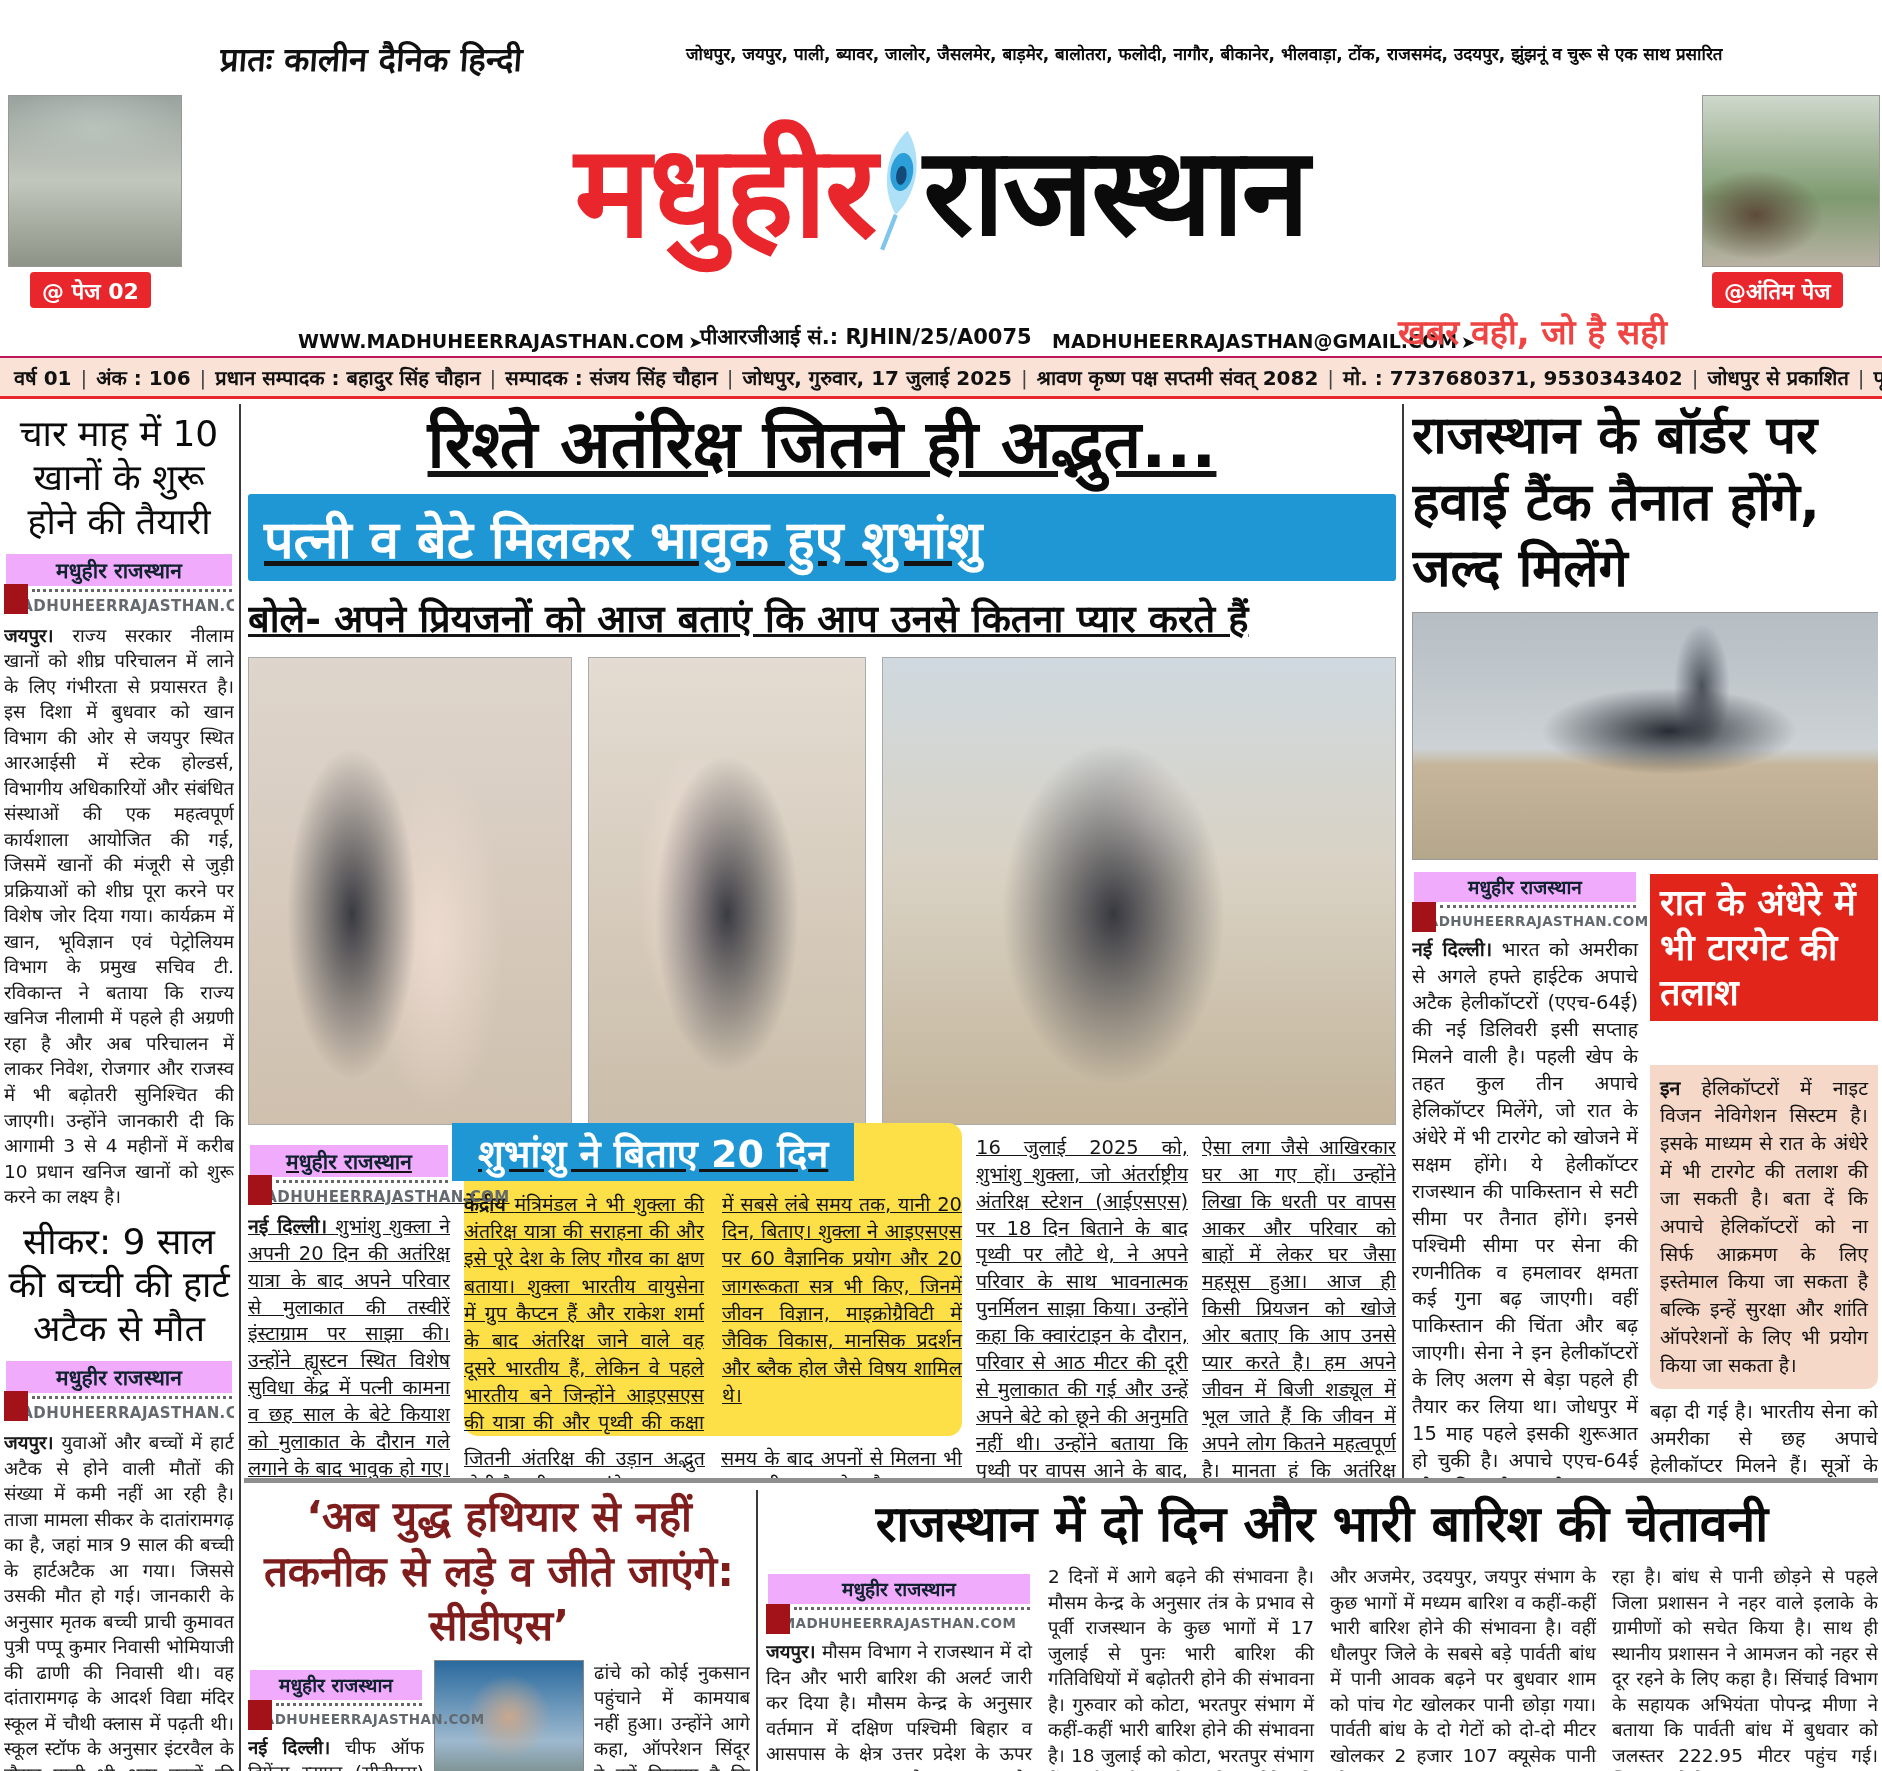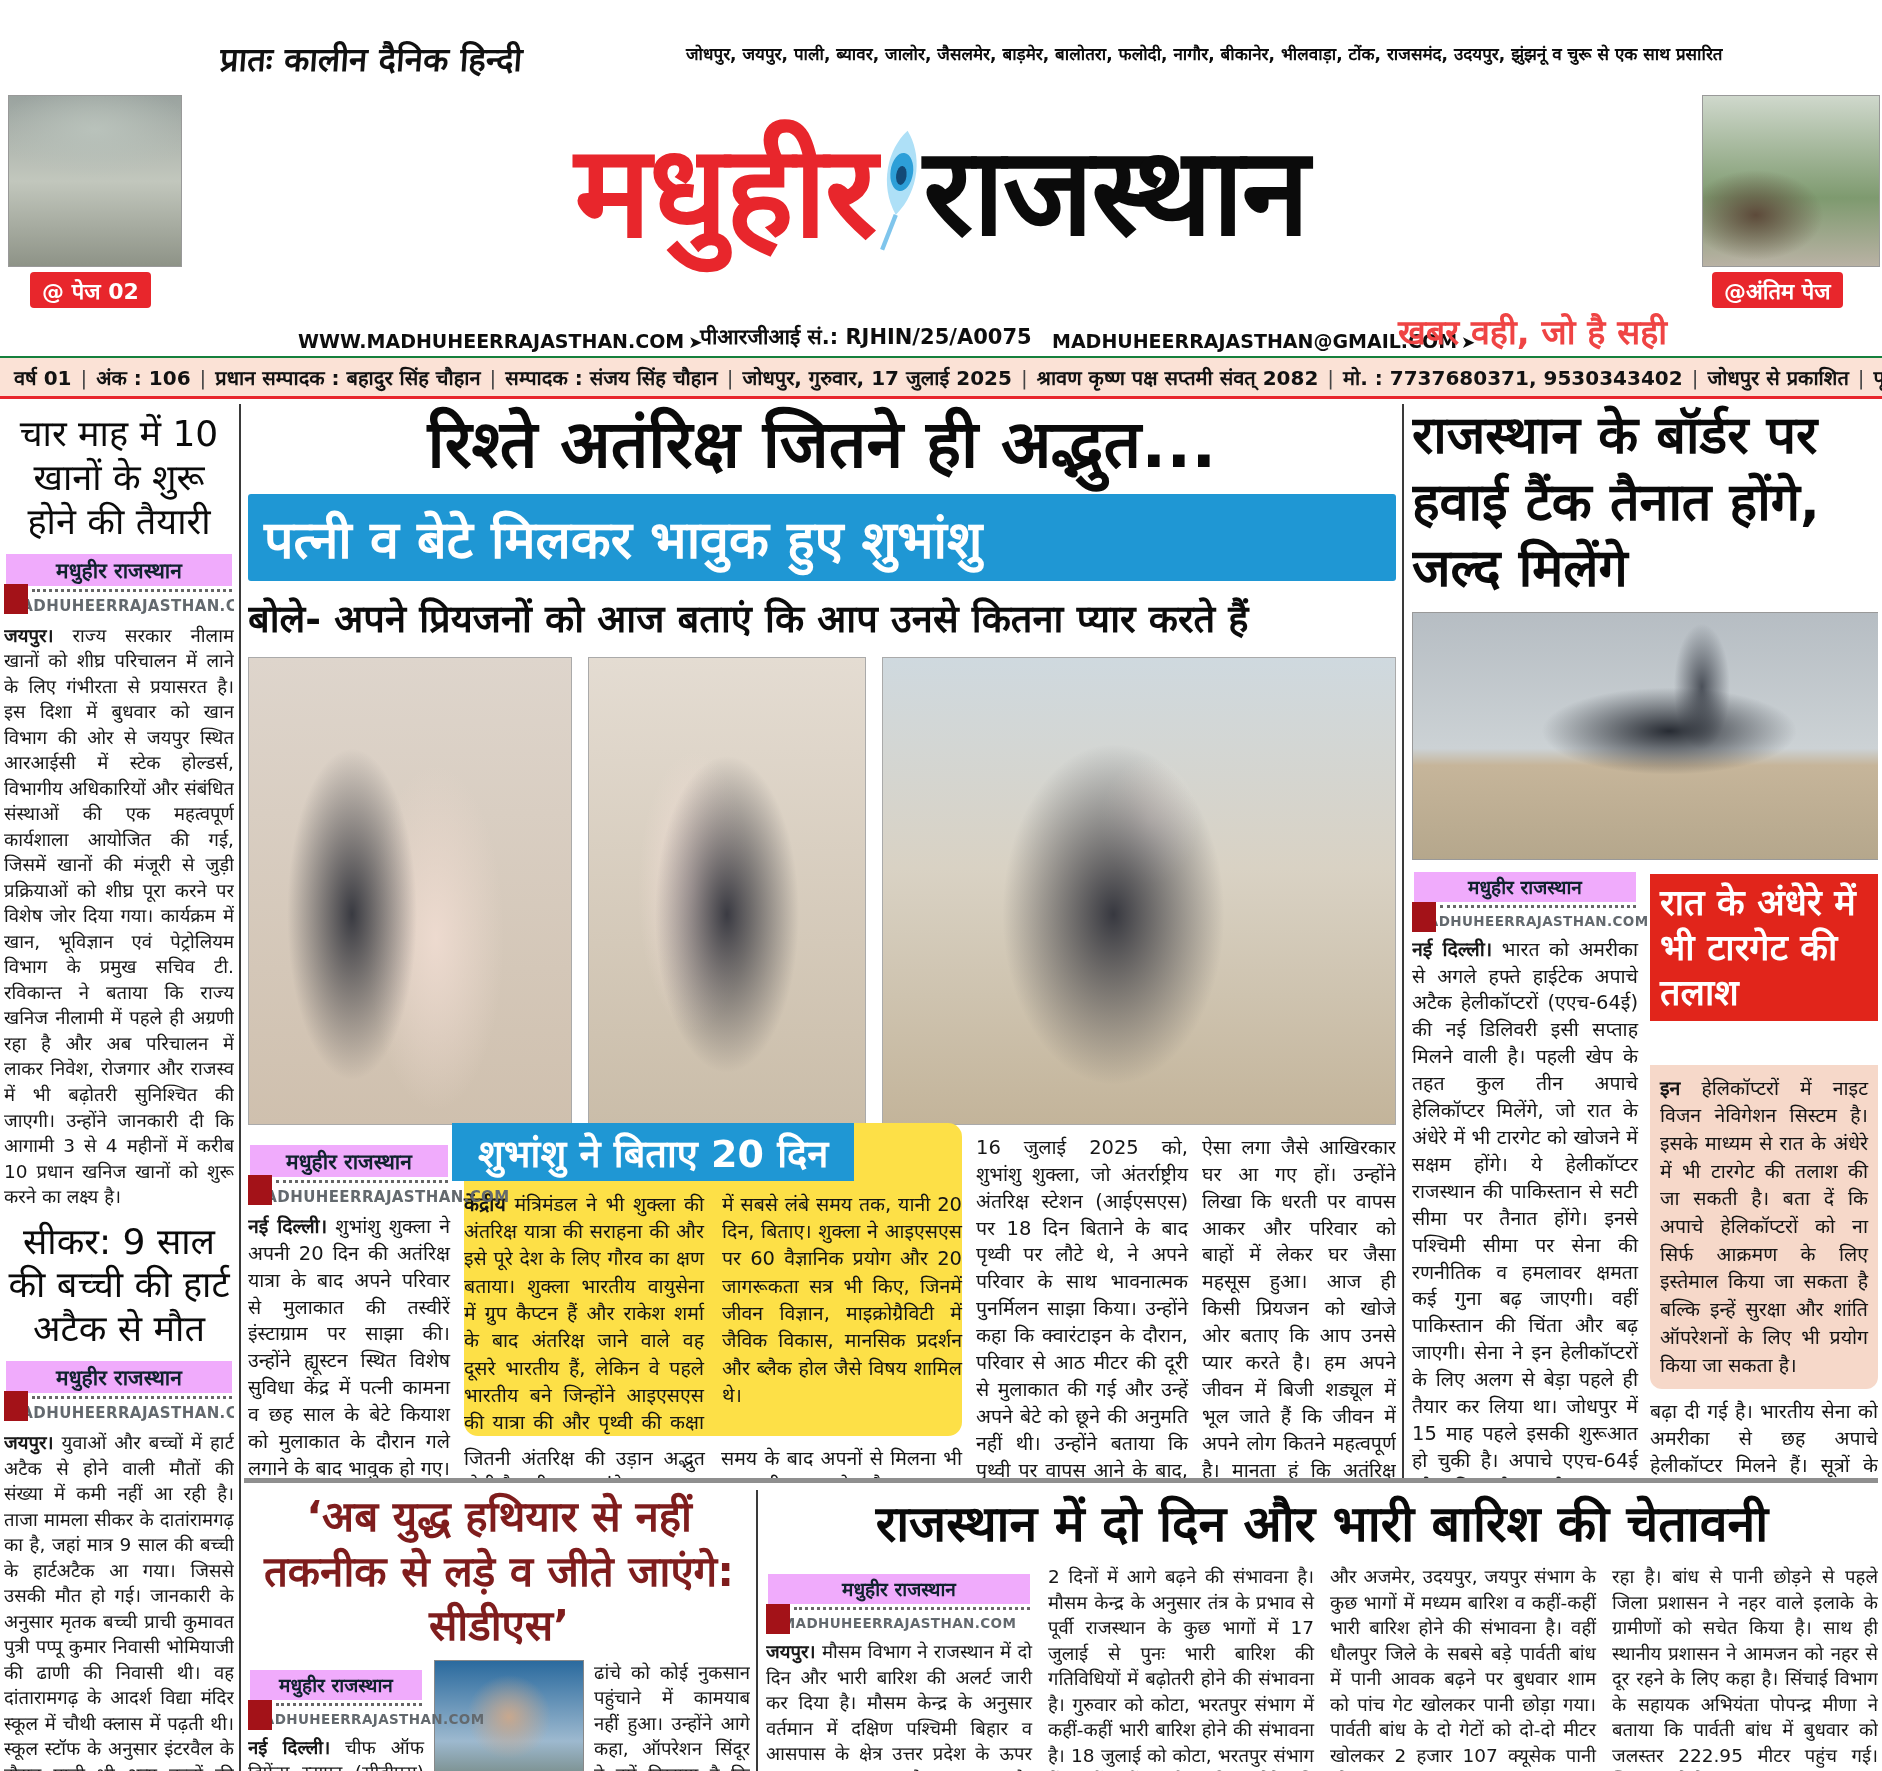--- a/index.html
+++ b/index.html
@@ -26,42 +26,42 @@
   .mh-red{font-size:128px;font-weight:bold;color:#e8262c;line-height:1;letter-spacing:-2px;}
   .mh-black{font-size:122px;font-weight:bold;color:#0b0b0b;line-height:1;letter-spacing:-2px;}
   .feather{margin:0 -8px;transform:rotate(8deg);}
   .subline{position:absolute;font-weight:bold;color:#0e0e0e;white-space:nowrap;}
   .web{left:298px;top:330px;font-size:19px;}
   .prgi{left:700px;top:322px;font-size:21px;}
   .mail{left:1052px;top:330px;font-size:19px;}
   .slogan{left:1398px;top:308px;font-size:34px;color:#ef4444;}
   .arrow-ic{font-size:17px;margin-left:4px;}
   .infobar{position:absolute;left:0;right:0;top:356px;height:38px;background:#fbe2d6;
-           border-top:2px solid #15803d;border-bottom:3px solid #e8262c;display:flex;
+           border-top:2px solid #be185d;border-bottom:3px solid #e8262c;display:flex;
            align-items:center;padding:0 14px;font-size:20px;font-weight:bold;color:#121212;
            white-space:nowrap;overflow:hidden;}
   .infobar span:not(:first-child)::before{content:"|";margin:0 9px;font-weight:normal;color:#444;}
   
   .vrule{position:absolute;width:2px;background:#3a3a3a;}
   .hrule{position:absolute;height:5px;background:#8f8f8f;}
   
   .byline{position:relative;margin:10px 2px 8px 2px;text-align:center;}
   .bl-band{background:#f0abfc;font-weight:bold;font-size:21px;padding:2px 0;color:#10222e;}
   .bl-sq{position:absolute;left:-2px;top:30px;width:24px;height:30px;background:#a31218;}
   .bl-dots{border-bottom:3px dotted #666;margin:3px 0 5px 26px;}
   .bl-url{color:#63696e;font-weight:bold;font-size:15px;letter-spacing:.4px;}
   
   .body-txt{font-size:18.5px;line-height:1.38;text-align:justify;color:#171717;}
   .dl{font-weight:bold;}
   
   .left-col{position:absolute;left:4px;top:402px;width:230px;height:1369px;overflow:hidden;}
   .lc-head{font-size:36px;font-weight:normal;text-align:center;line-height:1.22;color:#0b0b0b;
            margin:10px 0 2px 0;}
   
-  .center{position:absolute;left:248px;top:402px;width:1148px;height:1076px;overflow:hidden;}
+  .center{position:absolute;left:248px;top:402px;width:1148px;height:1076px;overflow:hidden;text-decoration:underline;}
   .lead-h1{font-size:66px;font-weight:bold;line-height:1.3;color:#0a0a0a;text-align:center;
            white-space:nowrap;}
   .lead-hl{margin-top:6px;background:#1f97d4;color:#fff;font-size:52px;font-weight:bold;
            padding:8px 16px;border-radius:3px;white-space:nowrap;}
   .lead-sub{margin-top:10px;font-size:38px;font-weight:bold;color:#0c0c0c;white-space:nowrap;}
   .photos{display:flex;gap:16px;margin-top:14px;}
   .ph{height:466px;border:1px solid #aaa;}
   .ph1{width:322px;background:
       radial-gradient(90px 230px at 32% 55%,rgba(35,38,48,.88),rgba(35,38,48,0) 72%),
       radial-gradient(95px 240px at 58% 60%,rgba(238,219,208,.95),rgba(238,219,208,0) 72%),

